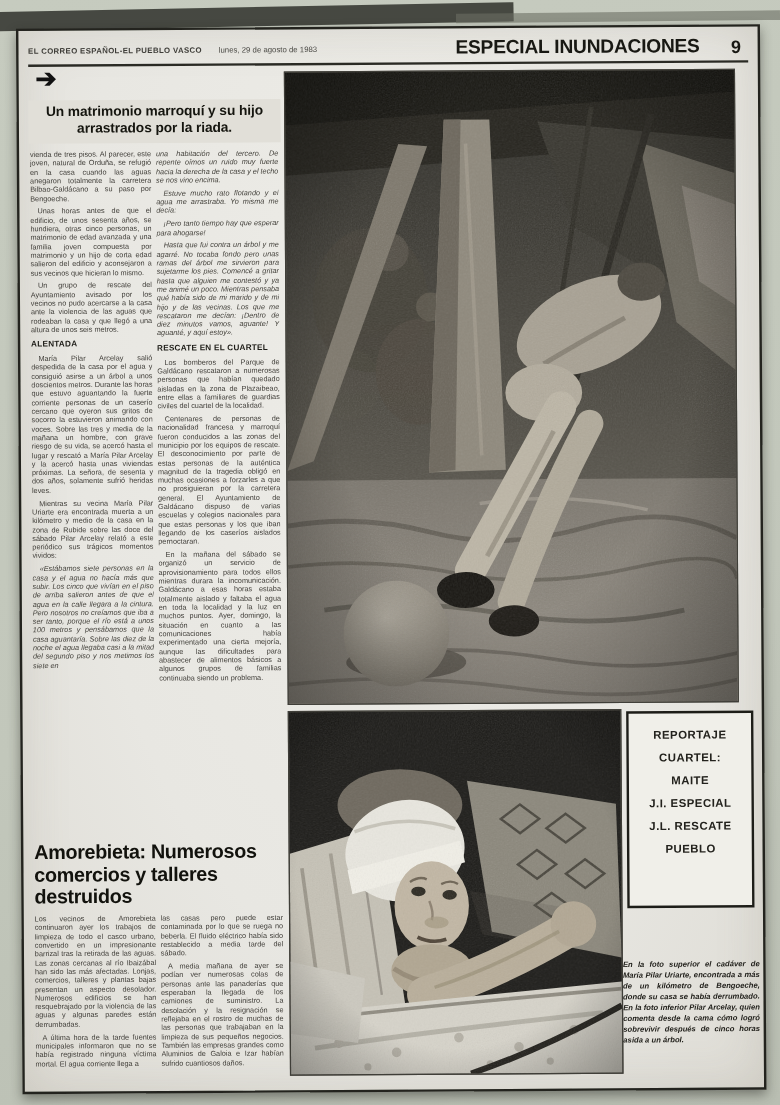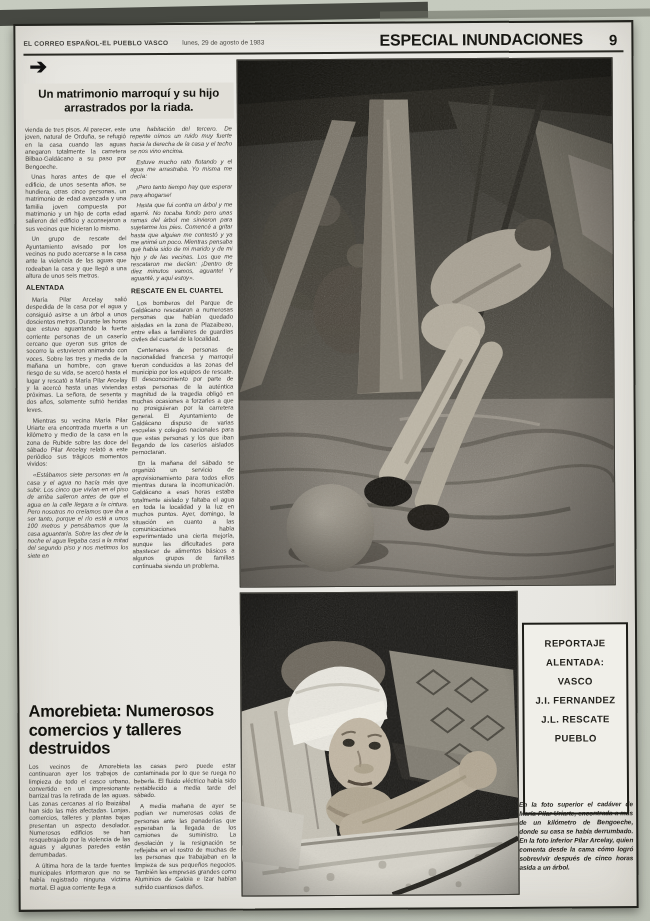--- a/index.html
+++ b/index.html
@@ -51,21 +51,21 @@
   .colA{left:9px;top:737px;width:101px;height:145px;}
   .colB{left:114px;top:737px;width:102px;height:145px;}
 
   
   .photo{position:absolute;display:block;border:1px solid #3f3e38;background:#55534c;}
   .photo-top{left:221px;top:35px;}
   .photo-bottom{left:221px;top:568px;}
 
   
   .credit-box{
-    position:absolute;left:503px;top:600px;width:106px;height:192px;
+    position:absolute;left:503px;top:570px;width:106px;height:164px;
     background:#f0efe9;border:2px solid #1d1d18;
     text-align:center;padding-top:9px;box-sizing:border-box;
   }
   .credit-box span{display:block;font-size:9.5px;font-weight:600;color:#23221d;line-height:2.0;letter-spacing:.4px;}
 
   
   .photo-caption{
     position:absolute;left:499px;top:778px;width:114px;
     font-size:6.4px;font-weight:bold;font-style:italic;color:#22211c;
     line-height:1.4;text-align:justify;
@@ -261,22 +261,22 @@
 
     <polygon points="0,208 62,222 56,276 0,268" fill="#ccc9bf"></polygon>
 
     <path d="M150 302 Q210 282 276 246" stroke="#23211c" stroke-width="5" fill="none"></path>
     <rect width="276" height="302" filter="url(#grainB)" opacity=".16"></rect>
     <rect width="276" height="302" fill="url(#vignB)"></rect>
   </svg>
 
   <div class="credit-box">
     <span>REPORTAJE</span>
-    <span>ALENTADA:</span>
-    <span>VASCO</span>
-    <span>J.I. FERNANDEZ</span>
+    <span>CUARTEL:</span>
+    <span>MAITE</span>
+    <span>J.I. ESPECIAL</span>
     <span>J.L. RESCATE</span>
     <span>PUEBLO</span>
   </div>
 
   <div class="photo-caption">En la foto superior el cadáver de María Pilar Uriarte, encontrada a más de un kilómetro de Bengoeche, donde su casa se había derrumbado. En la foto inferior Pilar Arcelay, quien comenta desde la cama cómo logró sobrevivir después de cinco horas asida a un árbol.</div>
 
 </div>
 
 </body></html>

